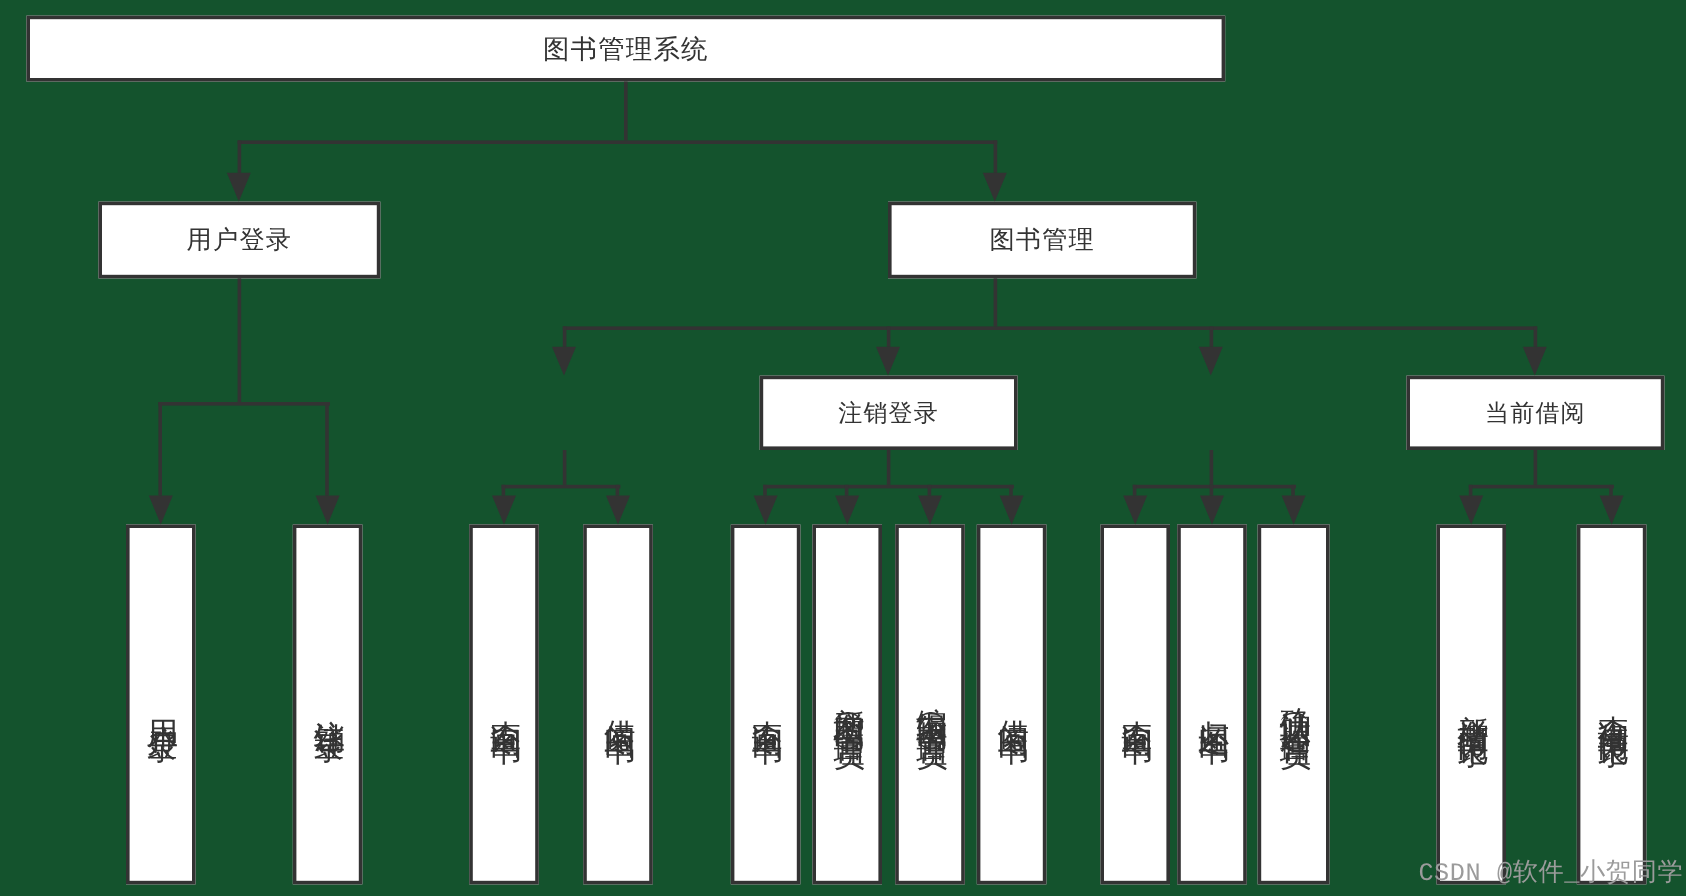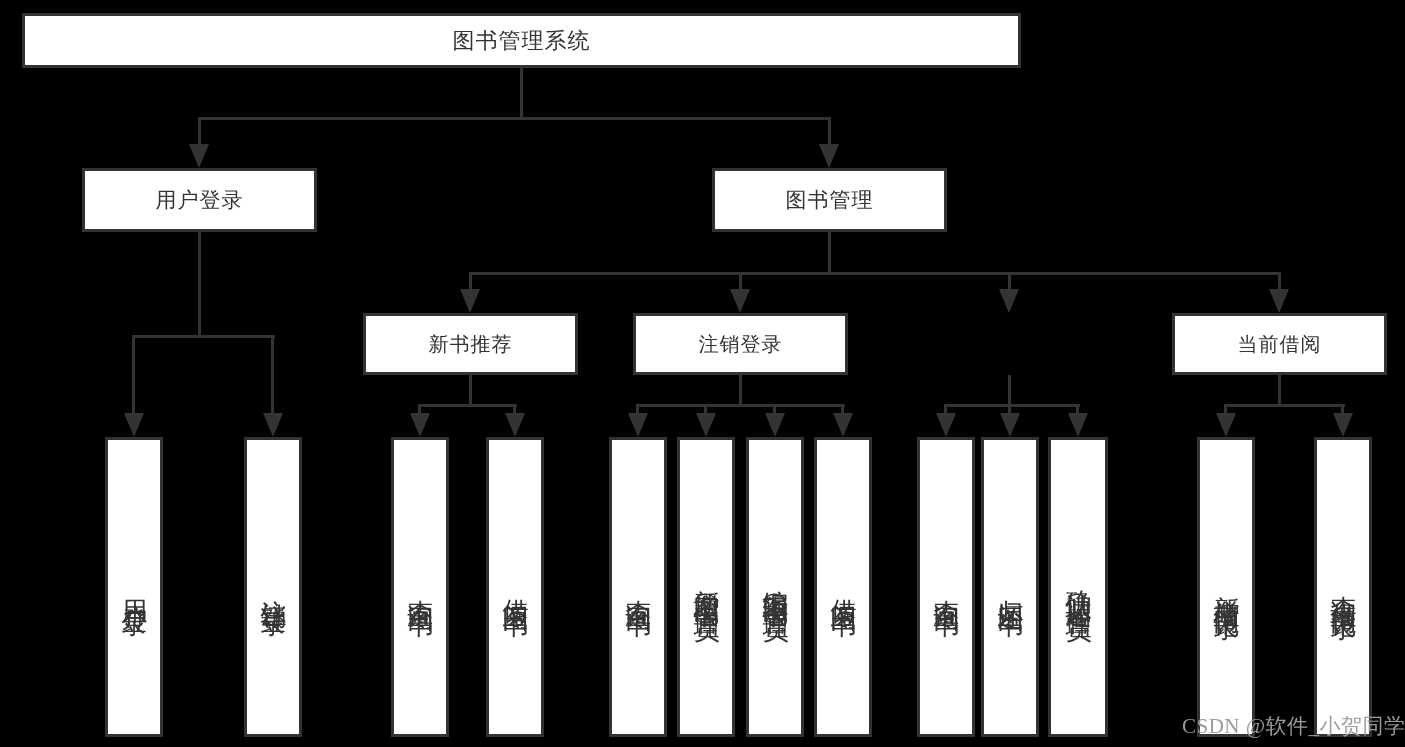--- a/index.html
+++ b/index.html
@@ -1,21 +1,21 @@
 <!DOCTYPE html>
 <html><head>
 <meta charset="utf-8">
 <style>
   html, body { margin: 0; padding: 0; background: #ffffff; }
   .canvas {
     position: relative;
     width: 1405px;
     height: 747px;
-    background: #000000;
-    font-family: Liberation Serif, serif;
+    background: #14532d;
+    font-family: Liberation Mono, monospace;
     overflow: hidden;
   }
   .box {
     position: absolute;
     box-sizing: border-box;
     border: 3px solid #333333;
     background: #ffffff;
     color: #333333;
     display: flex;
     align-items: center;
@@ -54,23 +54,22 @@
   }
 </style>
 </head>
 <body>
 
 <div class="canvas">
 
   <div class="box root-box" style="left:22px; top:13px; width:999px; height:55px;">图书管理系统</div>
 
   <div class="box h2-box" style="left:82px; top:168px; width:235px; height:64px;">用户登录</div>
-  <div class="box h2-box" style="left:712px; top:168px; width:235px; height:64px;">图书管理</div>
+  <div class="box h2-box" style="left:740px; top:168px; width:257px; height:64px;">图书管理</div>
 
-  <div class="box h3-box" style="left:363px; top:313px; width:215px; height:62px;">新书推荐</div>
   <div class="box h3-box" style="left:633px; top:313px; width:215px; height:62px;">注销登录</div>
   <div class="box h3-box" style="left:1172px; top:313px; width:215px; height:62px;">当前借阅</div>
 
   <div class="box vbox" style="left:105px; top:437px; width:58px; height:300px;">用户登录</div>
   <div class="box vbox" style="left:244px; top:437px; width:58px; height:300px;">注销登录</div>
 
   <div class="box vbox" style="left:391px; top:437px; width:58px; height:300px;">查询图书</div>
   <div class="box vbox" style="left:486px; top:437px; width:58px; height:300px;">借阅图书</div>
 
   <div class="box vbox" style="left:609px; top:437px; width:58px; height:300px;">查询图书</div>

